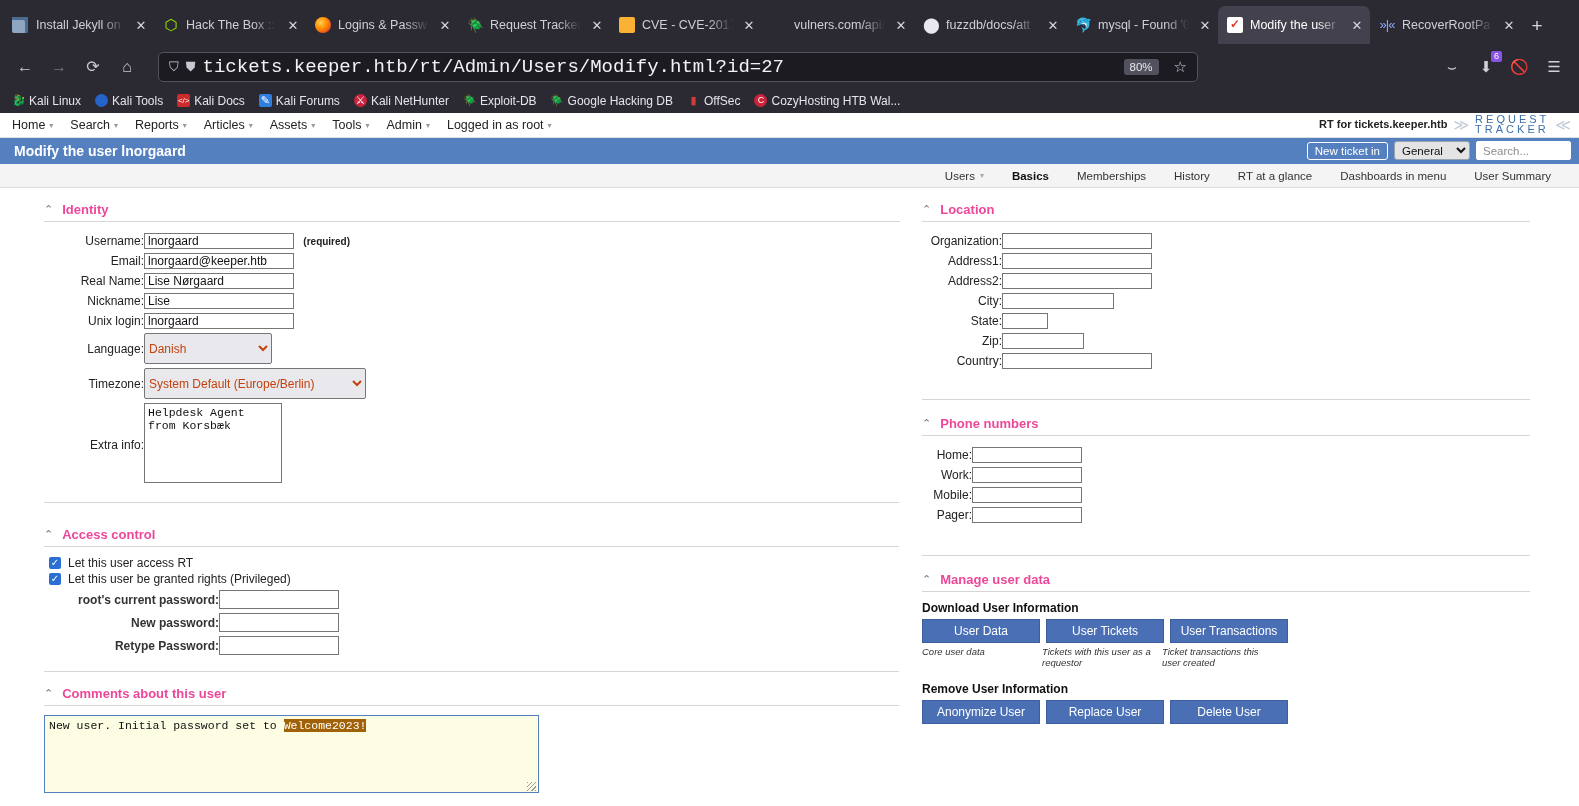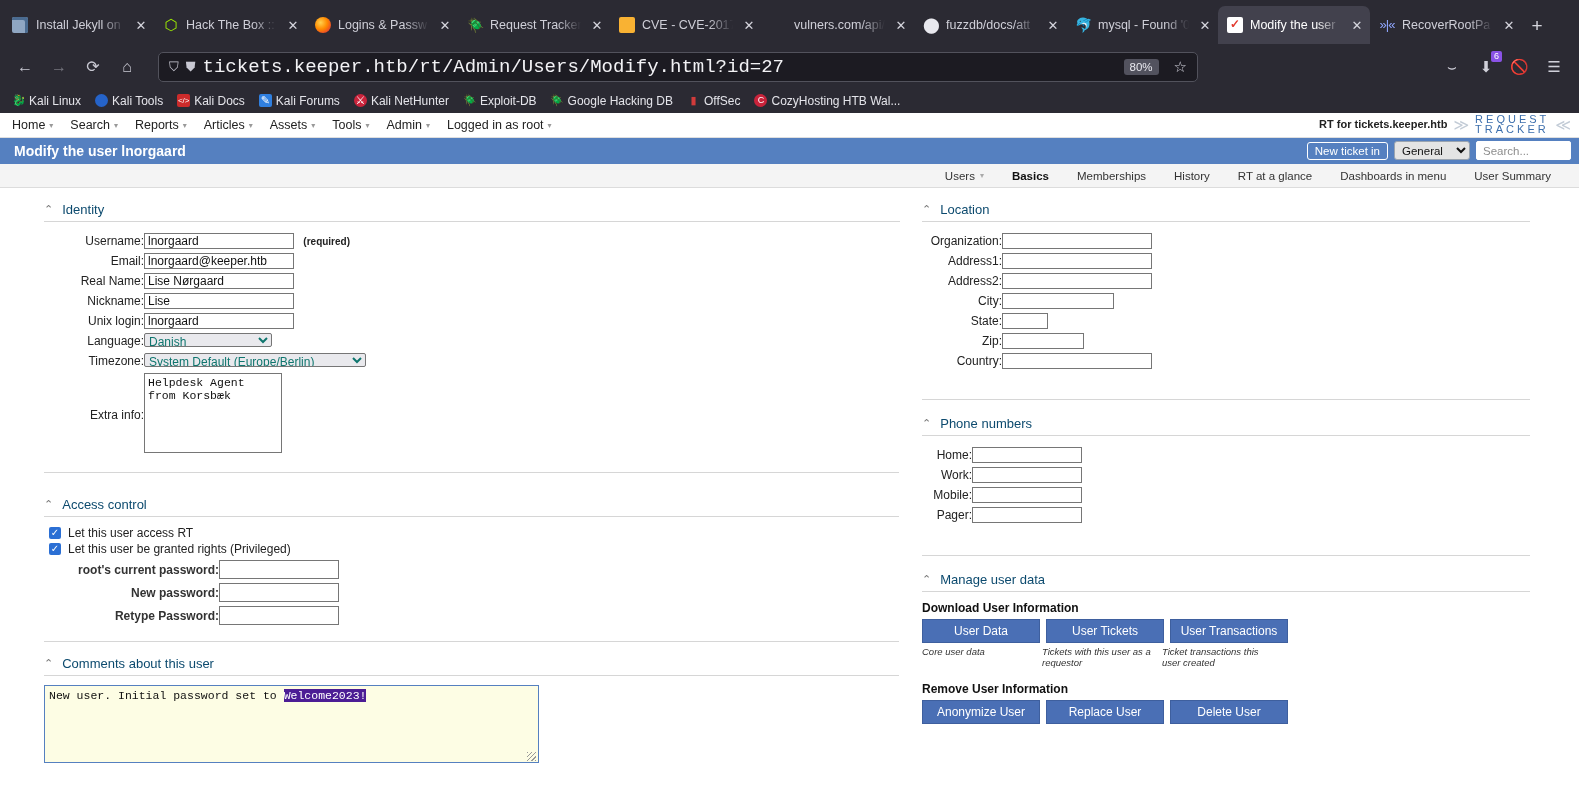--- a/index.html
+++ b/index.html
@@ -230,34 +230,34 @@
   .col-left  { width: 900px; padding-left: 44px; }
   .col-right { width: 660px; padding-left: 22px; }
 
   .section-head {
     display:flex; align-items:center; gap:9px;
     border-bottom: 1px solid #d6d6d6;
     padding-bottom: 4px;
     margin-bottom: 9px;
   }
   .section-head .tw { color:#777; font-size:11px; line-height:1;}
-  .section-head .stitle { color:#0c4a6e; font-size:13px; font-weight:normal; }
+  .section-head .stitle { color:#ec4899; font-size:13px; font-weight:bold; }
 
   table.form { border-collapse: collapse; }
   table.form td { padding: 2px 0; vertical-align: middle; font-size:12px; color:#222;}
   td.lbl { text-align:right; padding-right:5px; white-space:nowrap; color:#222;}
   td.lbl.bold { font-weight:bold; color:#333; }
   input.txt {
     height:16px; border:1px solid #767676; border-radius:0;
     font-size:12px; padding: 1px 3px; color:#111; background:#fff;
     font-family:"Liberation Sans", sans-serif;
   }
   select.sel {
-    height:14px; border:1px solid #767676; border-radius:2px;
-    font-size:12px; background:#e9e9ed; color:#0f766e;
+    height:31px; border:1px solid #767676; border-radius:2px;
+    font-size:12px; background:#e9e9ed; color:#c2410c;
     font-family:"Liberation Sans", sans-serif;
   }
   .required { font-size:10px; font-weight:bold; color:#222; padding-left:6px;}
   textarea.ta {
     border:1px solid #767676; font-family:"Liberation Mono", monospace;
     font-size:11.5px; color:#111; padding:2px 3px; resize:none; background:#fff;
   }
 
   .chk-row { display:flex; align-items:center; gap:7px; font-size:12px; color:#222; margin:2px 5px;}
   .chk {
@@ -271,21 +271,21 @@
 
   .comment-box {
     width: 495px; height: 78px;
     border:1px solid #5580c0;
     background:#fdfde4;
     font-family:"Liberation Mono", monospace;
     font-size:11.5px; color:#111;
     padding: 3px 4px;
     position:relative;
   }
-  .comment-box .sel-hl { background:#4c1d95; color:#fff;text-align:center; }
+  .comment-box .sel-hl { background:#a16207; color:#fff;text-align:center; }
   .resize-grip {
     position:absolute; right:2px; bottom:1px;
     width:9px; height:9px;
     background: repeating-linear-gradient(135deg, #999 0 1px, transparent 1px 3px);
   }
 
   .data-head { font-size:12px; font-weight:bold; color:#111; margin: 9px 0 4px 0;}
   .btnrow { display:flex; gap:6px; }
   .bigbtn {
     background:#4a6fb5; color:#fff;

